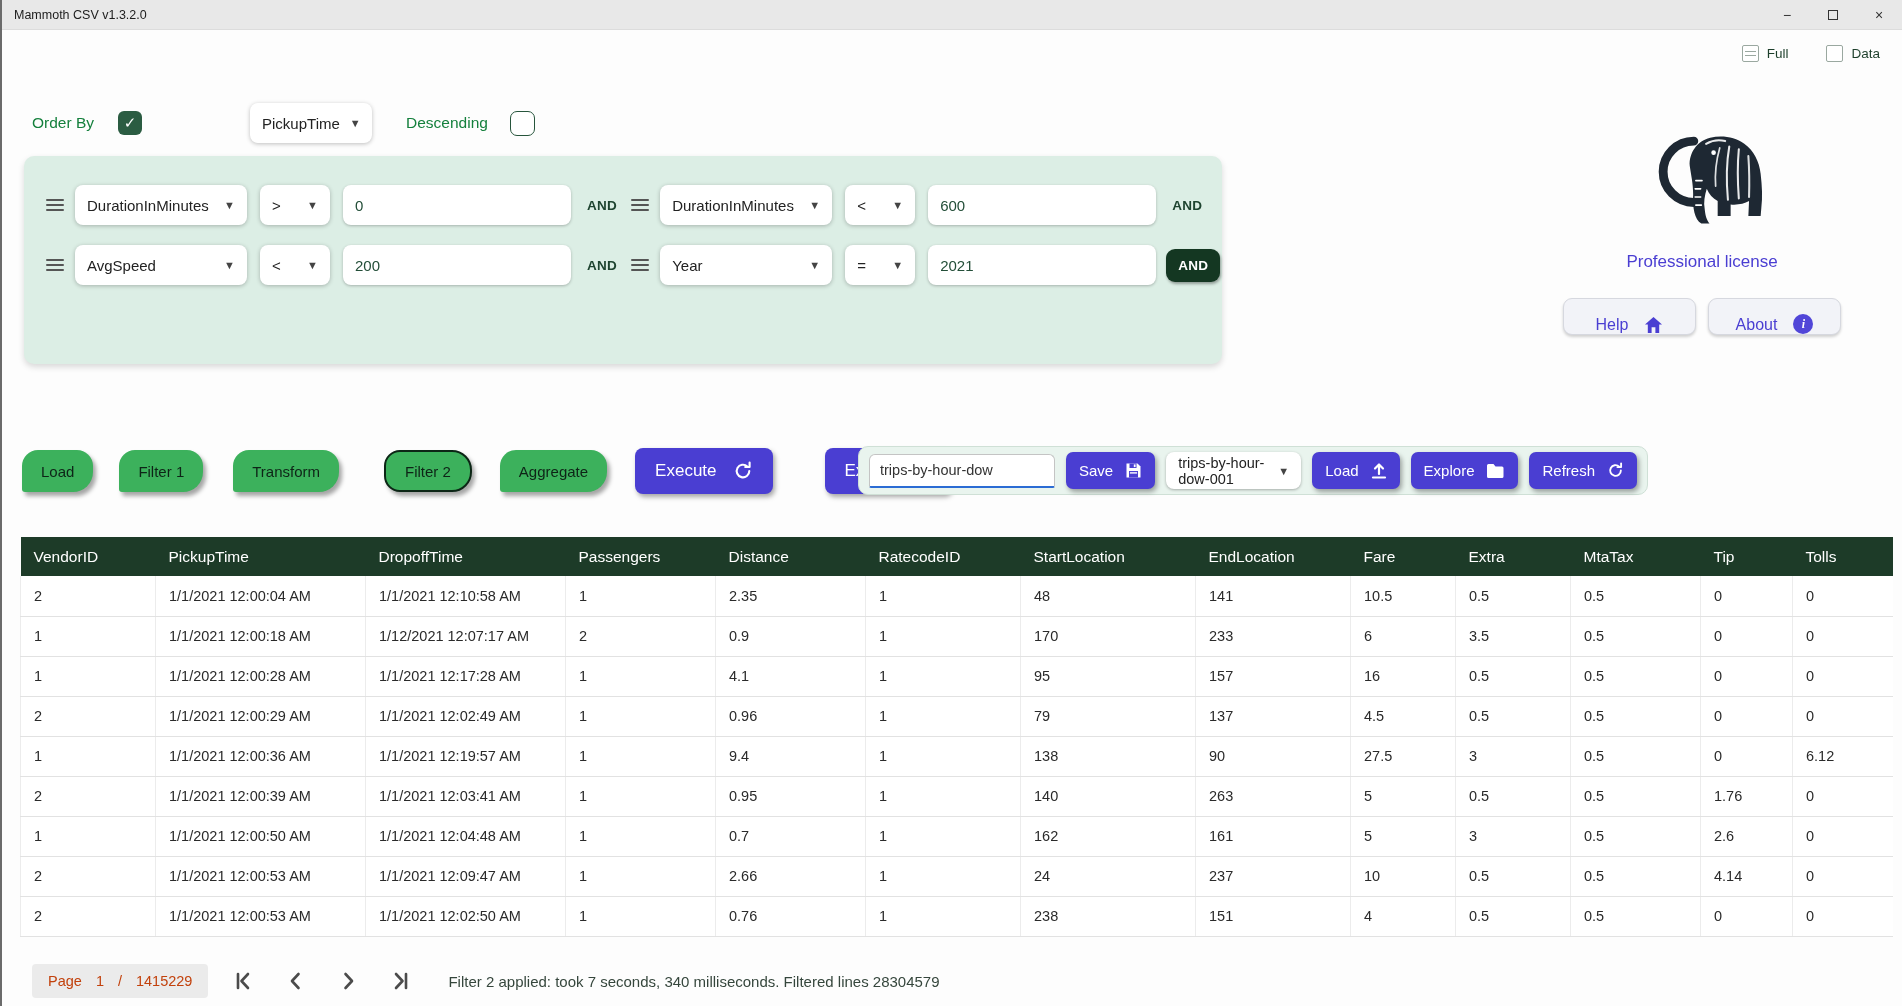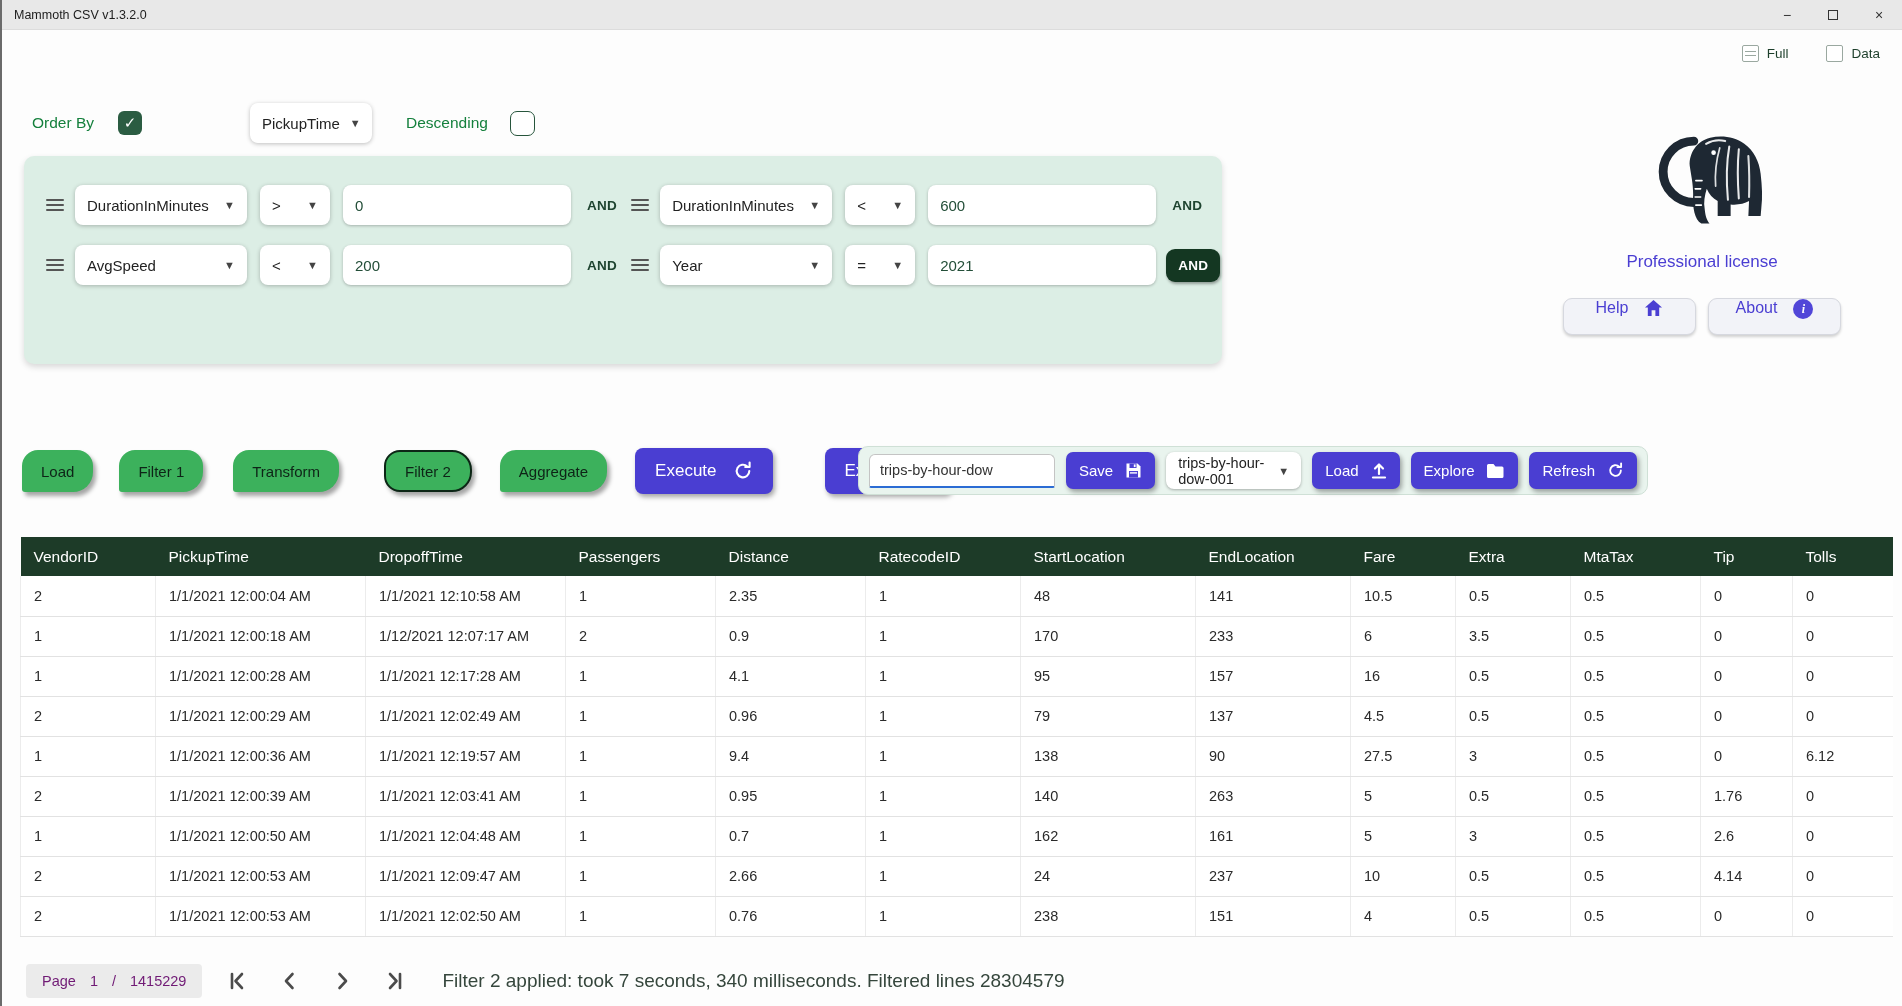--- a/index.html
+++ b/index.html
@@ -55,21 +55,21 @@
   .conj-btn { background:#143722; color:#fff; font-size:13.5px; font-weight:bold;
     border:none; border-radius:9px; padding:9px 12px; margin-left:10px;
     box-shadow:1px 2px 3px rgba(0,0,0,.35); letter-spacing:.3px; }
 
   
   .brand { position:absolute; top:92px; left:1540px; width:320px; text-align:center; }
   .brand svg.logo { width:150px; height:150px; }
   .license { margin-top:6px; font-size:17px; color:#4a3ed2; }
   .brand-btns { margin-top:26px; display:flex; justify-content:center; gap:12px; }
   .soft-btn { width:133px; height:37px; background:#f2f3f8; border:1px solid #d6d8df; border-radius:9px;
-    box-shadow:0 2px 3px rgba(0,0,0,.18); display:flex; align-items:flex-start; justify-content:center;
+    box-shadow:0 2px 3px rgba(0,0,0,.18); display:flex; align-items:flex-end; justify-content:center;
     gap:16px; font-size:16px; color:#4a3ed2; cursor:pointer; }
   .info-circle { width:20px; height:20px; border-radius:50%; background:#5146d8; color:#fff;
     font-size:12px; font-weight:bold; display:flex; align-items:center; justify-content:center;
     font-family:"Liberation Serif", serif; font-style:italic; }
 
   
   .pipeline { position:absolute; top:448px; left:20px; display:flex; align-items:center; }
   .green-btn { background:#3cb15c; border:none; color:#0e2417; font-size:15px;
     font-family:"Liberation Sans", sans-serif; height:42px; padding:0 19px;
     border-radius:16px 16px 20px 3px; box-shadow:3px 4px 4px rgba(0,0,0,.35); cursor:pointer; }
@@ -100,26 +100,26 @@
     text-align:left; height:39px; padding:0 0 0 13px; }
   .data-table td { height:40px; padding:0 0 0 13px; font-size:14.5px; color:#2a2a2a;
     border-bottom:1px solid #e2e2e2; border-right:1px solid #ececec; background:#fff;
     white-space:nowrap; overflow:hidden; }
   .data-table td:last-child { border-right:none; }
   .data-table tr td:first-child { border-left:1px solid #ececec; }
 
   
   .footer { position:absolute; top:956px; left:0; right:0; height:50px;
     display:flex; align-items:center; }
-  .page-cluster { margin-left:24px; background:#ebebeb; border-radius:4px; height:34px;
-    display:flex; align-items:center; padding:0 16px; gap:14px; font-size:14.5px; color:#701a75; }
+  .page-cluster { margin-left:30px; background:#ebebeb; border-radius:4px; height:34px;
+    display:flex; align-items:center; padding:0 16px; gap:14px; font-size:14.5px; color:#c2410c; }
   .pager-icons { display:flex; align-items:center; gap:24px; margin-left:22px; }
   .pg-btn { width:28px; height:28px; display:flex; align-items:center; justify-content:center;
     cursor:pointer; background:none; border:none; }
-  .status-text { margin-left:34px; font-size:19px; color:#35463c; }
+  .status-text { margin-left:34px; font-size:15px; color:#35463c; }
 </style>
 </head>
 <body>
 
 <div class="titlebar">
   <span class="title">Mammoth CSV v1.3.2.0</span>
   <div class="win-controls">
     <div class="win-btn">−</div>
     <div class="win-btn">
         <span class="sq"></span>

